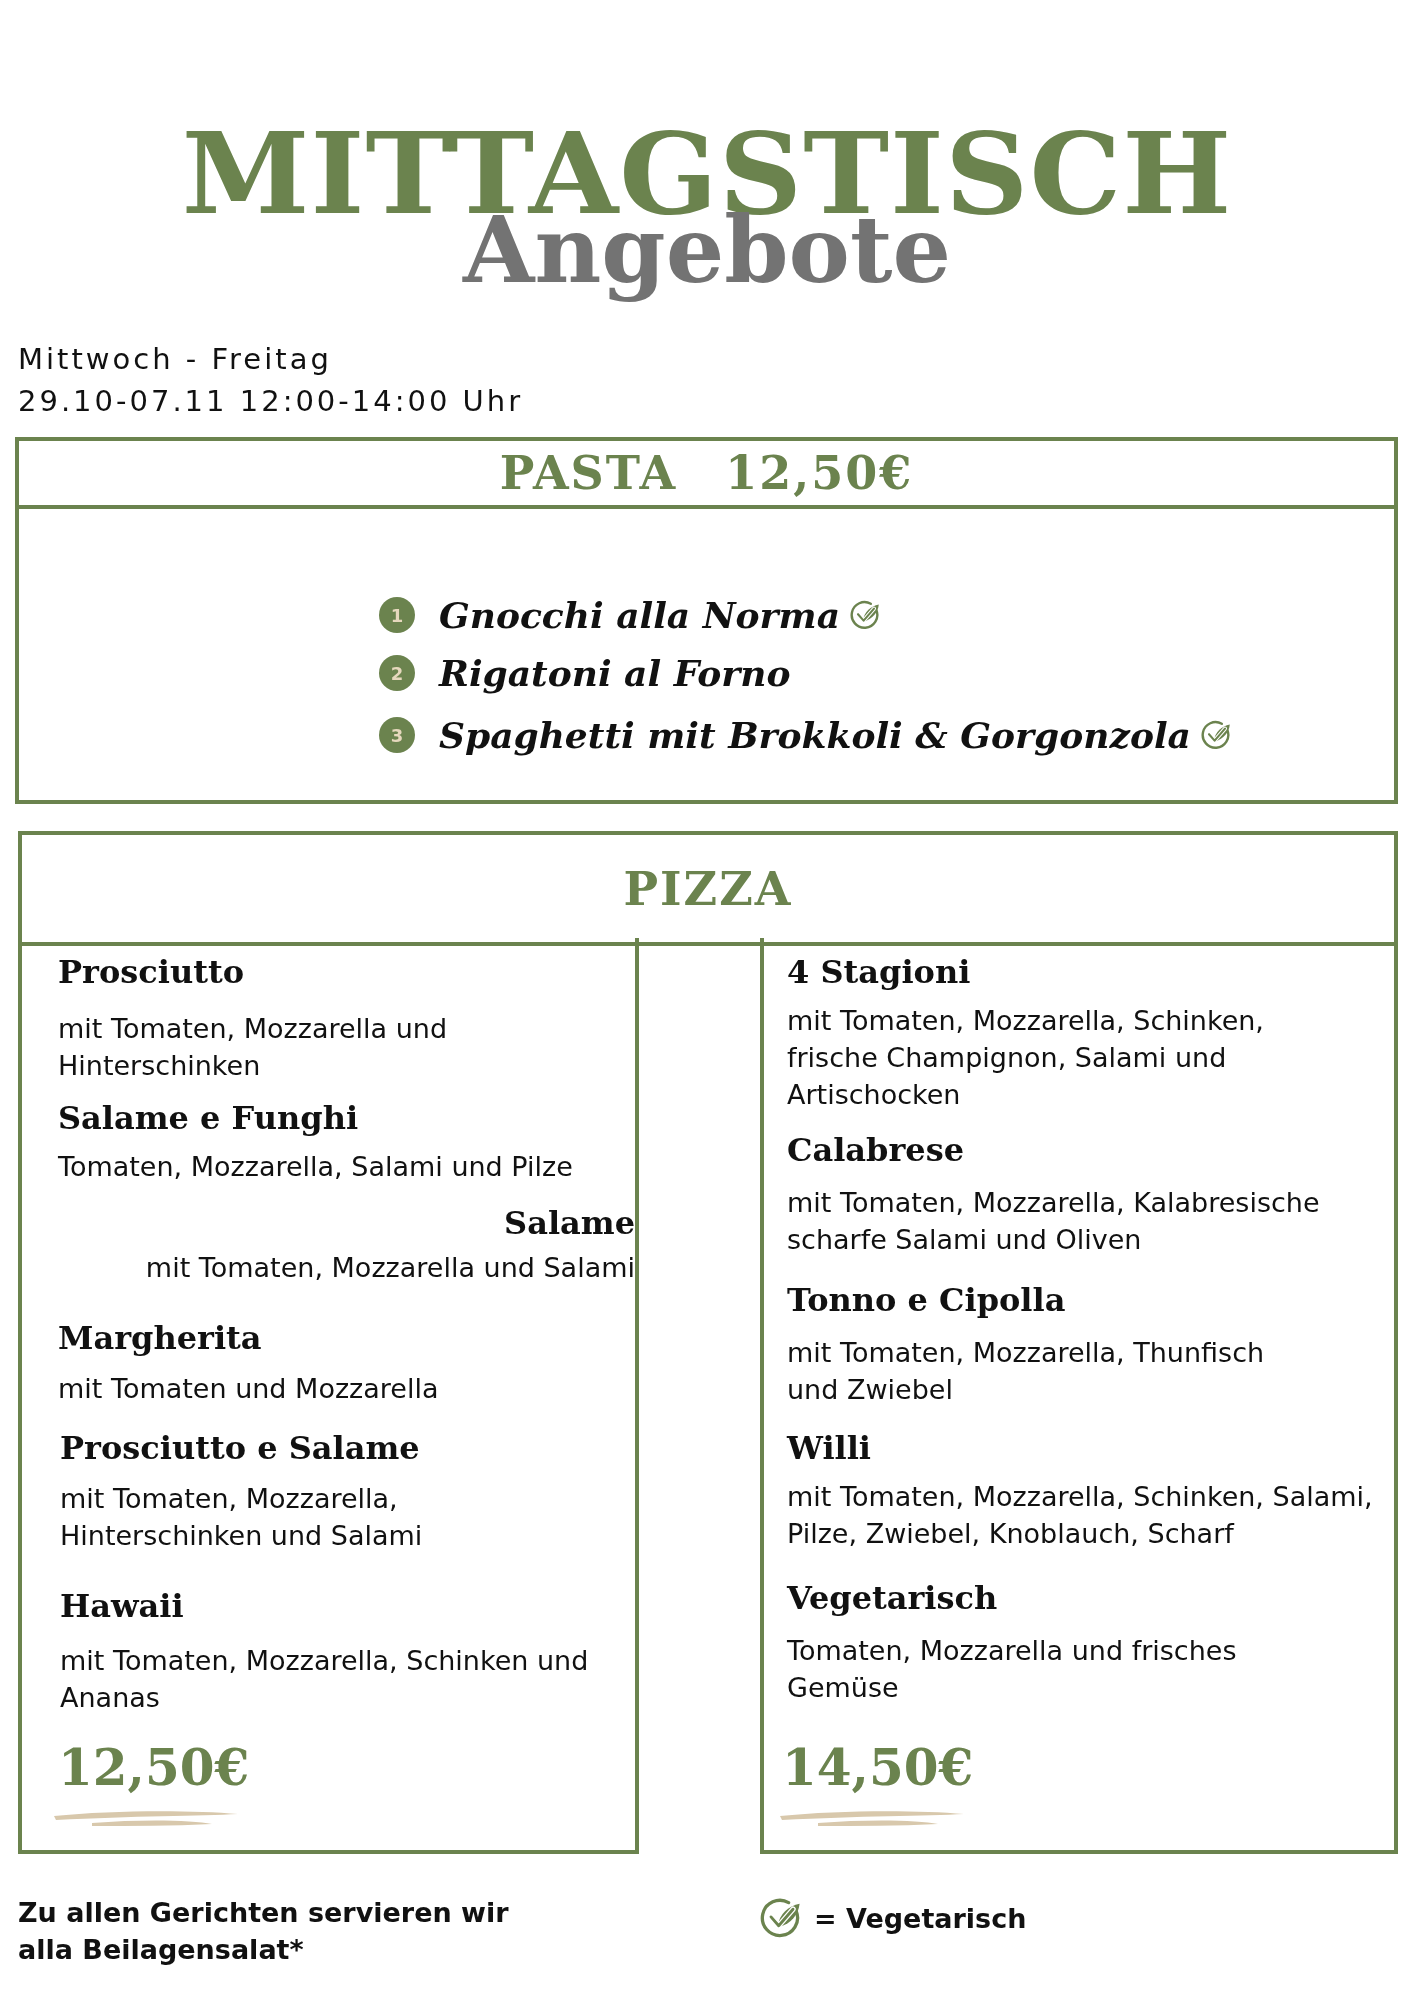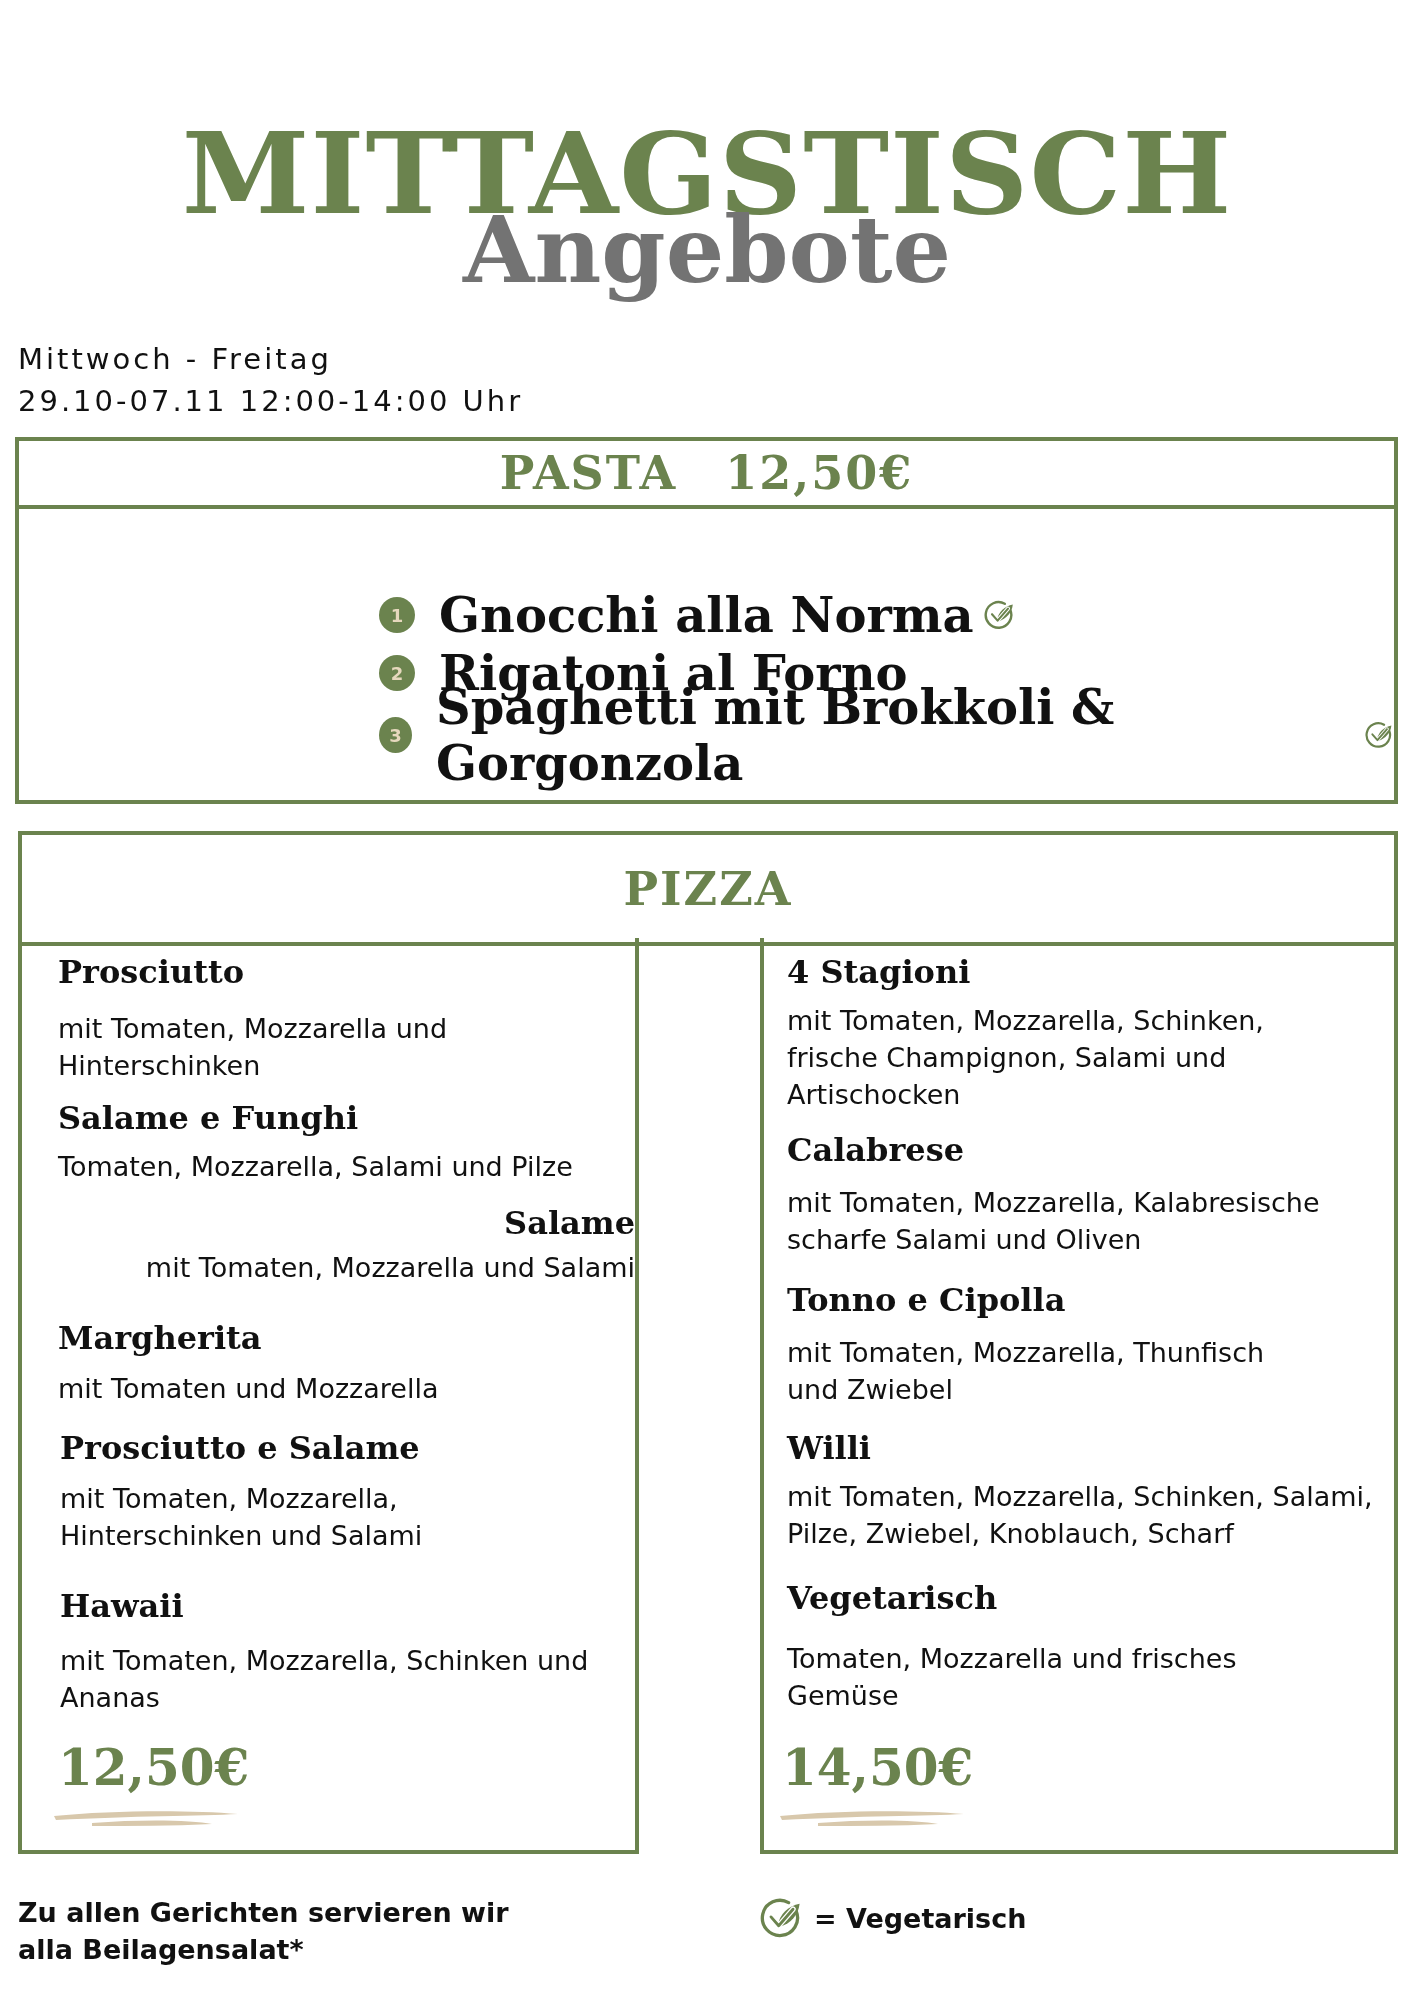--- a/index.html
+++ b/index.html
@@ -9,21 +9,21 @@
   .title-main { left:0; width:1414px; top:118px; text-align:center; font-size:112px; line-height:112px; color:#6b834e; letter-spacing:1px; transform:scaleX(1.03); }
   .title-sub { left:0; width:1414px; top:200px; text-align:center; font-size:92px; line-height:100px; color:#737373; }
   .subtitle { left:18px; font-size:29px; letter-spacing:3px; color:#111; font-family:"DejaVu Sans", sans-serif; }
   .box { position:absolute; border:4px solid #6b834e; box-sizing:border-box; }
   .box-header { position:absolute; left:0; right:0; border-bottom:4px solid #6b834e; box-sizing:border-box; display:flex; align-items:center; justify-content:center; color:#6b834e; }
   .pasta-title { font-size:46px; letter-spacing:2px; }
   .pasta-title .gap { display:inline-block; width:48px; }
   .pasta-list { position:absolute; left:360px; top:150px; }
   .pasta-item { display:flex; align-items:center; height:58px; }
   .num { width:36px; height:36px; border-radius:50%; background:#6b834e; color:#e6d8bd; font-size:18px; display:flex; align-items:center; justify-content:center; margin-right:24px; font-family:"DejaVu Sans", sans-serif; font-weight:bold; }
-  .pasta-name { font-size:48px; color:#111; }
+  .pasta-name { font-size:36px; color:#111;font-style:italic; }
   .veg { display:inline-block; width:32px; height:32px; margin-left:10px; vertical-align:middle; }
   .col { position:absolute; border:4px solid #6b834e; border-top:none; box-sizing:border-box; }
   .pizza-item { position:absolute; left:0; right:0; }
   .pizza-name { font-size:32px; line-height:40px; color:#111; }
   .pizza-desc { font-size:27px; line-height:37px; color:#111; font-family:"DejaVu Sans", sans-serif; }
   .price { position:absolute; font-size:50px; color:#6b834e; }
   .swash { position:absolute; }
   .footer-text { font-size:27px; line-height:37px; color:#111; font-family:"DejaVu Sans", sans-serif; font-weight:600; }
 </style>
 </head>
@@ -151,21 +151,21 @@
   </div>
   <div class="pizza-item" style="top:490px; left:23px;">
     <div class="serif-display pizza-name">Willi</div>
     <div class="pizza-desc" style="margin-top:10px;">
       <div>mit Tomaten, Mozzarella, Schinken, Salami,</div>
       <div>Pilze, Zwiebel, Knoblauch, Scharf</div>
     </div>
   </div>
   <div class="pizza-item" style="top:640px; left:23px;">
     <div class="serif-display pizza-name">Vegetarisch</div>
-    <div class="pizza-desc" style="margin-top:22px;">
+    <div class="pizza-desc" style="margin-top:14px;">
       <div>Tomaten, Mozzarella und frisches</div>
       <div>Gemüse</div>
     </div>
   </div>
   <div class="price serif-display" style="left:18px; top:800px;">14,50€</div>
   <svg class="swash" style="left:14px; top:870px;" width="190" height="22" viewBox="0 0 190 22">
     <path d="M2 8 C60 2 140 2 186 6 C150 8 80 8 4 12 Z" fill="#d8c8ac"></path>
     <path d="M40 15 C90 11 140 12 160 16 C120 18 80 18 40 18 Z" fill="#d8c8ac"></path>
   </svg>
 </div>

